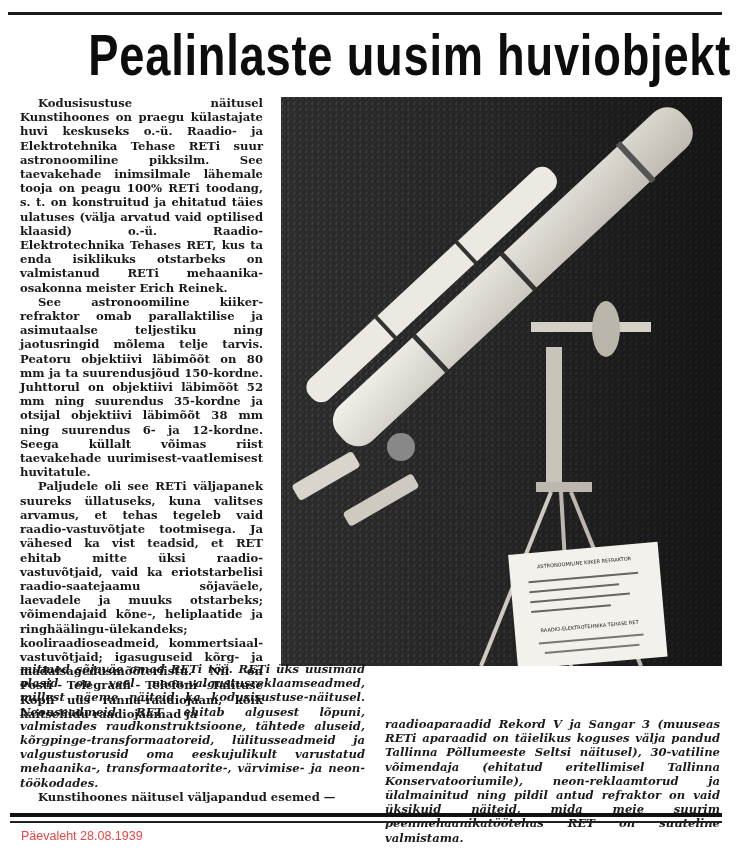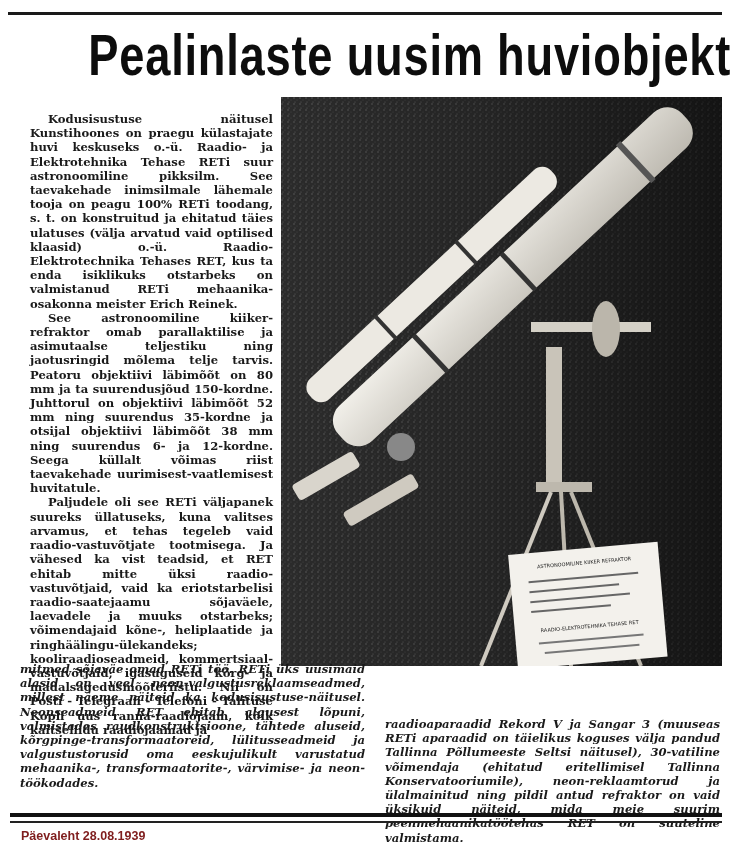--- a/index.html
+++ b/index.html
@@ -16,34 +16,34 @@
       letter-spacing: 1px; color: #0d0d0d;
       transform: scaleX(0.78); transform-origin: center;
       white-space: nowrap;
     }
     .col {
       position: absolute; font-family: "DejaVu Serif", serif; font-weight: bold;
       font-size: 11.6px; line-height: 14.2px; text-align: justify; color: #1a1a1a;
     }
     .col p { margin: 0; text-indent: 18px; }
     .col p.noindent { text-indent: 0; font-style: italic; }
-    .col-left-top { left: 20px; top: 112px; width: 243px; margin-left: 10px; }
+    .col-left-top { left: 20px; top: 96px; width: 243px; }
     .col-bottom-left { left: 20px; top: 662px; width: 345px; }
     .col-bottom-right { left: 385px; top: 679px; width: 335px; margin-top: 38px; }
     .photo {
       position: absolute; left: 281px; top: 97px; width: 441px; height: 569px;
       background: #222; overflow: hidden;
     }
     .photo svg { display: block; }
     .rule-bottom-1 { position: absolute; left: 10px; top: 813px; width: 712px; height: 4px; background: #111; }
     .rule-bottom-2 { position: absolute; left: 10px; top: 821px; width: 712px; height: 2px; background: #222; }
     .source {
       position: absolute; left: 21px; top: 829px;
-      font-family: "Liberation Sans", sans-serif; font-weight: bold;
-      font-size: 12.5px; color: #7f1d1d;
+      font-family: "Liberation Sans", sans-serif; font-weight: normal;
+      font-size: 12.5px; color: #ef4444;
     }
     .sign-text { font-family: "DejaVu Sans", sans-serif; font-size: 5px; fill: #222; }
   </style>
 </head>
 <body>
 
 <div class="rule-top"></div>
 
 <div class="headline">Pealinlaste uusim huviobjekt</div>
 
@@ -116,20 +116,21 @@
       <rect x="250" y="508" width="80" height="2" fill="#666"></rect>
       <text class="sign-text" x="307" y="530" text-anchor="middle">RAADIO-ELEKTROTEHNIKA TEHASE RET</text>
       <rect x="255" y="540" width="105" height="2" fill="#777"></rect>
       <rect x="260" y="550" width="95" height="2" fill="#777"></rect>
     </g>
   </svg>
 </div>
 
 <div class="col col-bottom-left">
   <p class="noindent">mitmed sõjaväe omad RETi töö. RETi üks uusimaid alasid on veel neon-valgustusreklaamseadmed, millest näeme näiteid ka kodusisustuse-näitusel. Neonseadmeid RET ehitab algusest lõpuni, valmistades raudkonstruktsioone, tähtede aluseid, kõrgpinge-transformaatoreid, lülitusseadmeid ja valgustustorusid oma eeskujulikult varustatud mehaanika-, transformaatorite-, värvimise- ja neon-töökodades.</p>
+  <p>Kunstihoones näitusel väljapandud esemed —</p>
 </div>
 
 <div class="col col-bottom-right">
   <p class="noindent">raadioaparaadid Rekord V ja Sangar 3 (muuseas RETi aparaadid on täielikus koguses välja pandud Tallinna Põllumeeste Seltsi näitusel), 30-vatiline võimendaja (ehitatud eritellimisel Tallinna Konservatooriumile), neon-reklaamtorud ja ülalmainitud ning pildil antud refraktor on vaid üksikuid näiteid, mida meie suurim peenmehaanikatöötehas RET on suuteline valmistama.</p>
 </div>
 
 <div class="rule-bottom-1"></div>
 <div class="rule-bottom-2"></div>
 
 <div class="source">Päevaleht 28.08.1939</div>

